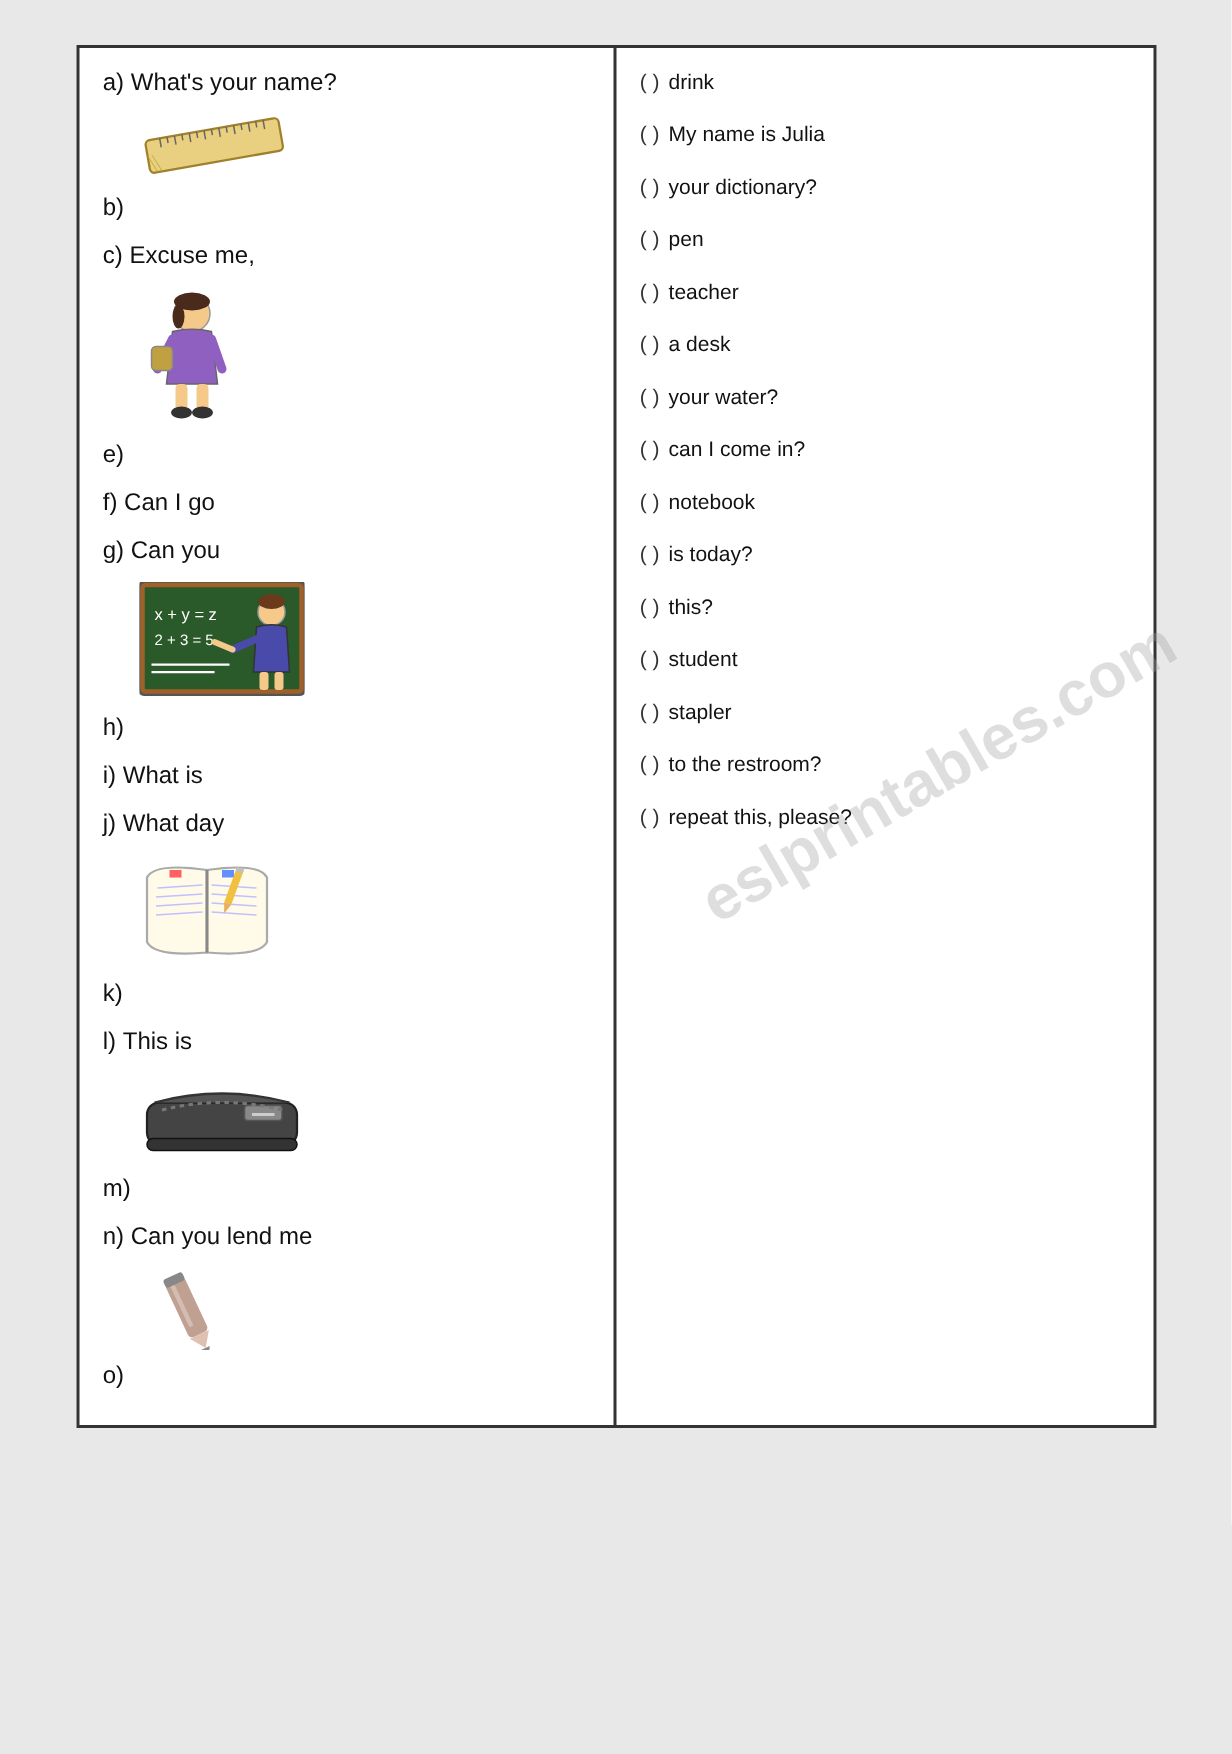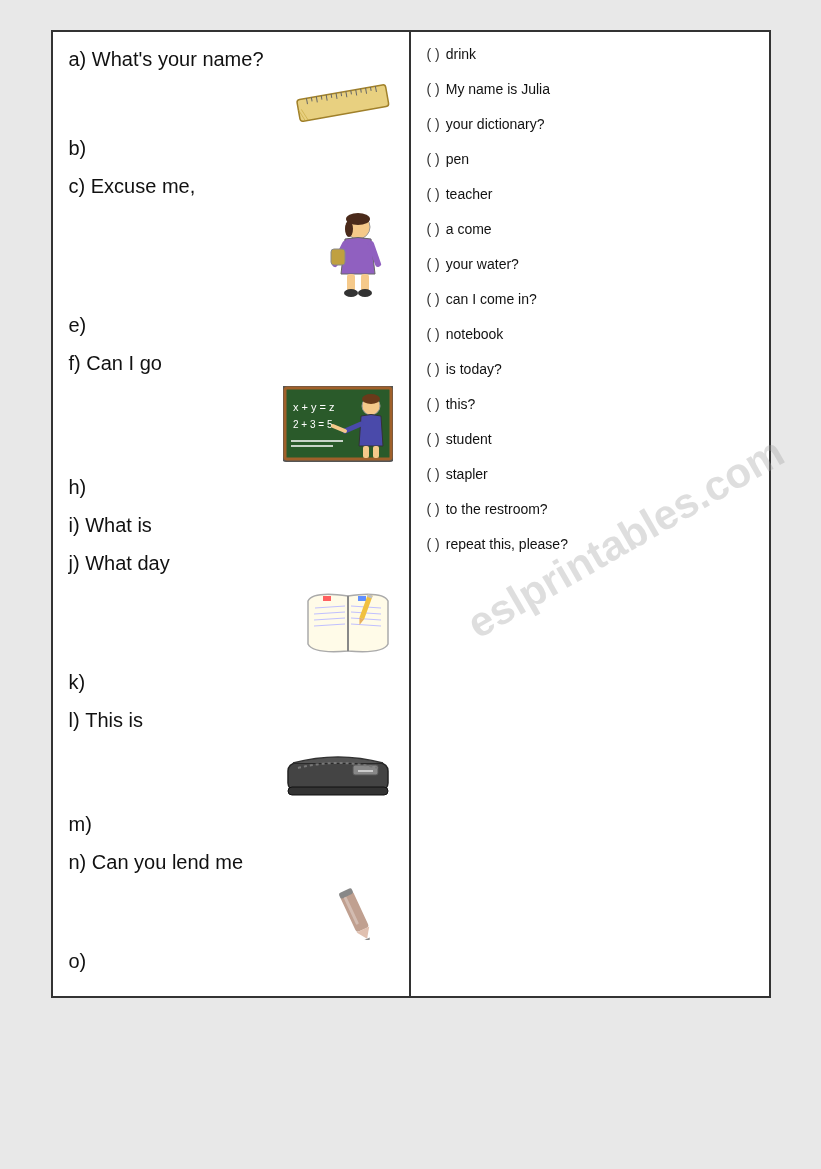--- a/index.html
+++ b/index.html
@@ -23,27 +23,27 @@
       width: 50%;
       border-right: 2px solid #333;
       padding: 12px 16px;
     }
     .right-column {
       width: 50%;
       padding: 12px 16px;
     }
     .item {
       margin-bottom: 8px;
-      font-size: 20px;
+      font-size: 16px;
       color: #111;
       line-height: 1.5;
     }
     .image-container {
       display: flex;
-      justify-content: flex-end;
+      justify-content: flex-start;
       padding-left: 24px;
       margin: 6px 0;
     }
     .right-item {
       margin-bottom: 14px;
       font-size: 14px;
       color: #111;
       line-height: 1.5;
       display: flex;
       align-items: center;
@@ -143,20 +143,23 @@
       </div>
 
       <div class="item">
         <span>e)</span>
       </div>
 
       <div class="item">
         <span>f)</span>&nbsp;<span>Can I go</span>
       </div>
 
+      <div class="item">
+        <span>g)</span>&nbsp;<span>Can you</span>
+      </div>
 
       <div class="image-container">
         <svg width="110" height="80" viewBox="0 0 110 80">
 
           <rect x="0" y="0" width="110" height="75" rx="3" fill="#2a5a2a" stroke="#555" stroke-width="2"></rect>
 
           <rect x="2" y="2" width="106" height="71" rx="2" fill="none" stroke="#a0602a" stroke-width="3"></rect>
 
           <text x="10" y="25" fill="white" font-size="11" font-family="Arial">x + y = z</text>
           <text x="10" y="42" fill="white" font-size="10" font-family="Arial">2 + 3 = 5</text>
@@ -295,21 +298,21 @@
         <span>pen</span>
       </div>
 
       <div class="right-item">
         <span class="paren">(  )</span>
         <span>teacher</span>
       </div>
 
       <div class="right-item">
         <span class="paren">(  )</span>
-        <span>a come</span>
+        <span>a desk</span>
       </div>
 
       <div class="right-item">
         <span class="paren">(  )</span>
         <span>your water?</span>
       </div>
 
       <div class="right-item">
         <span class="paren">(  )</span>
         <span>can I come in?</span>

